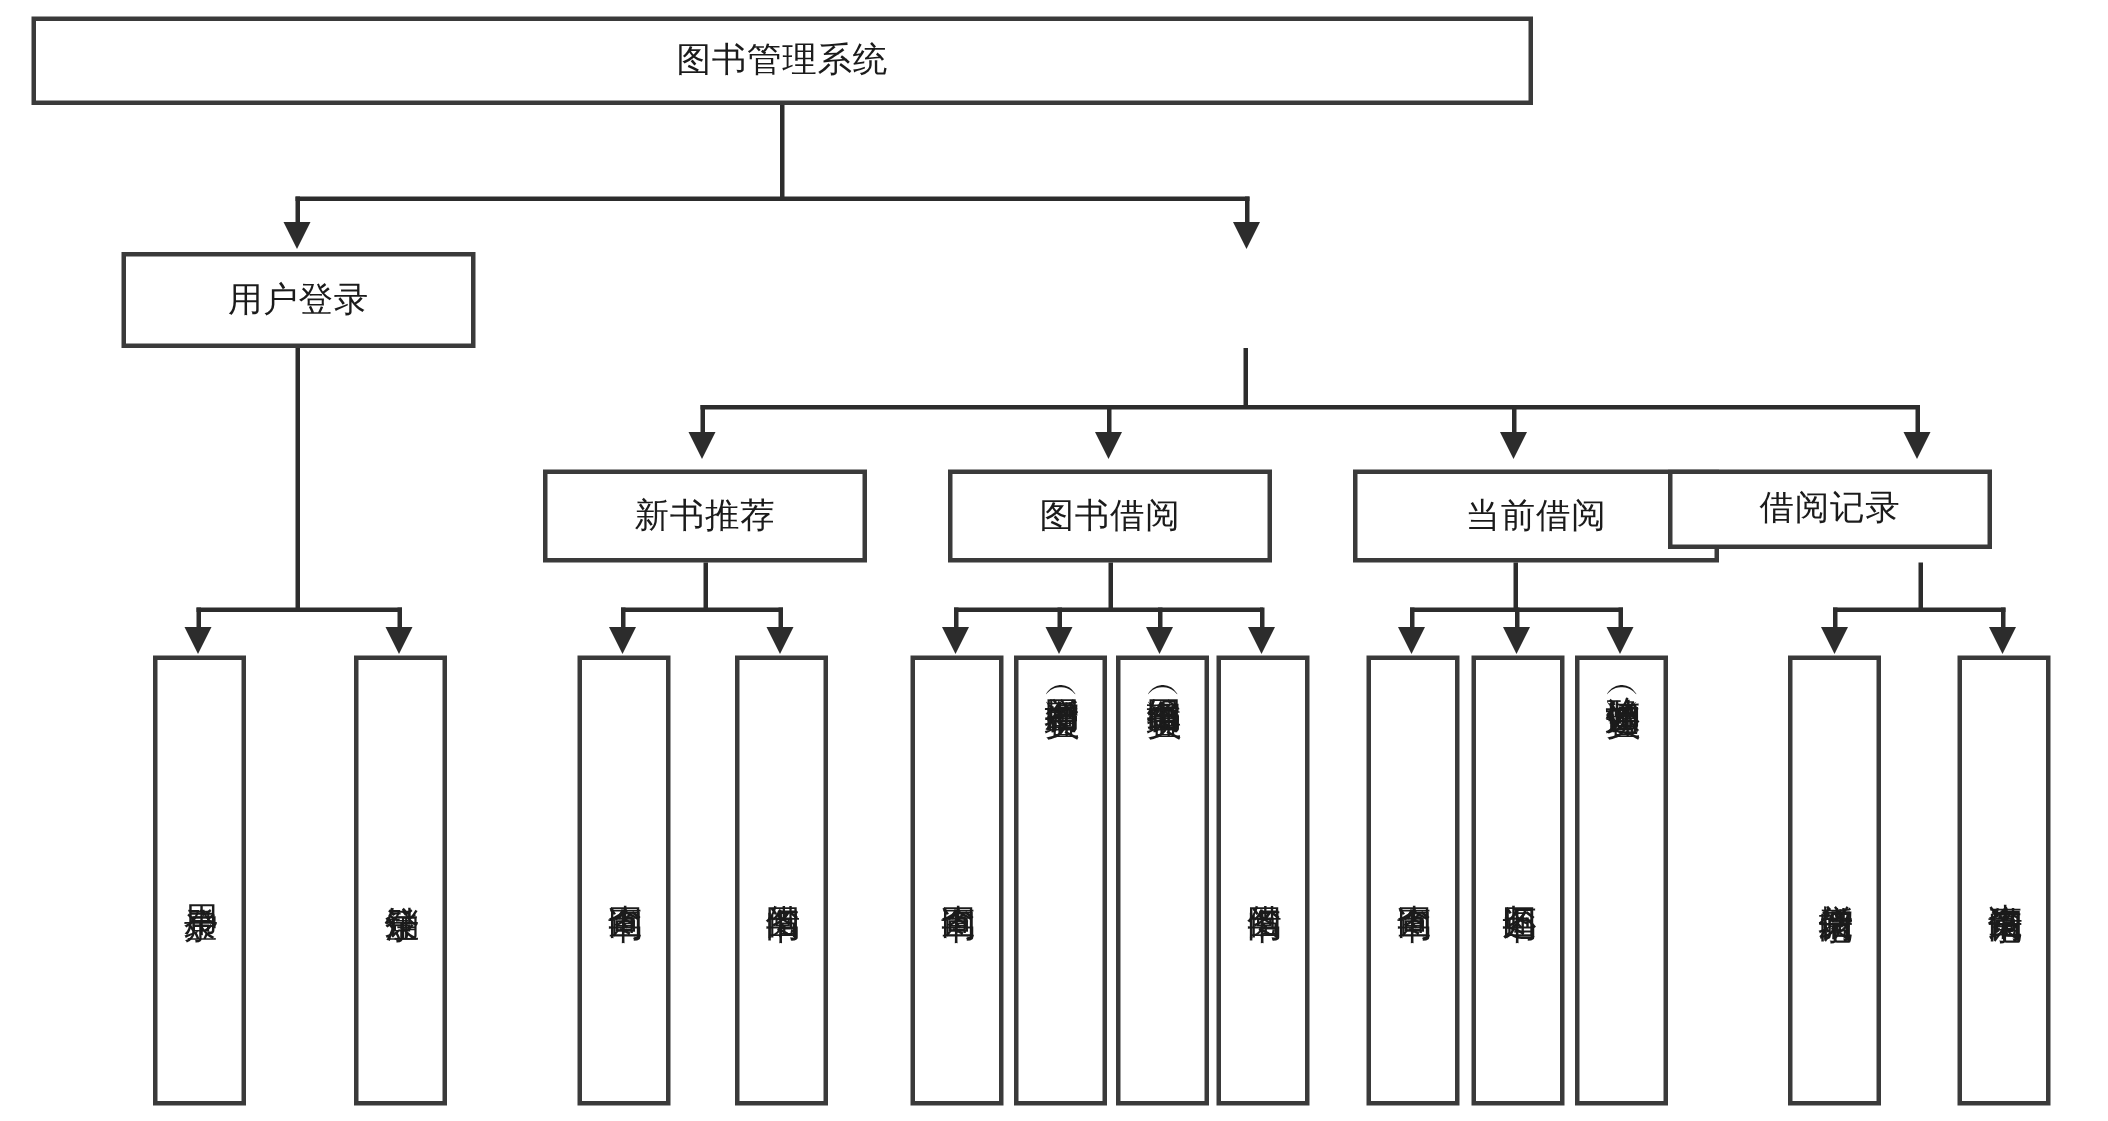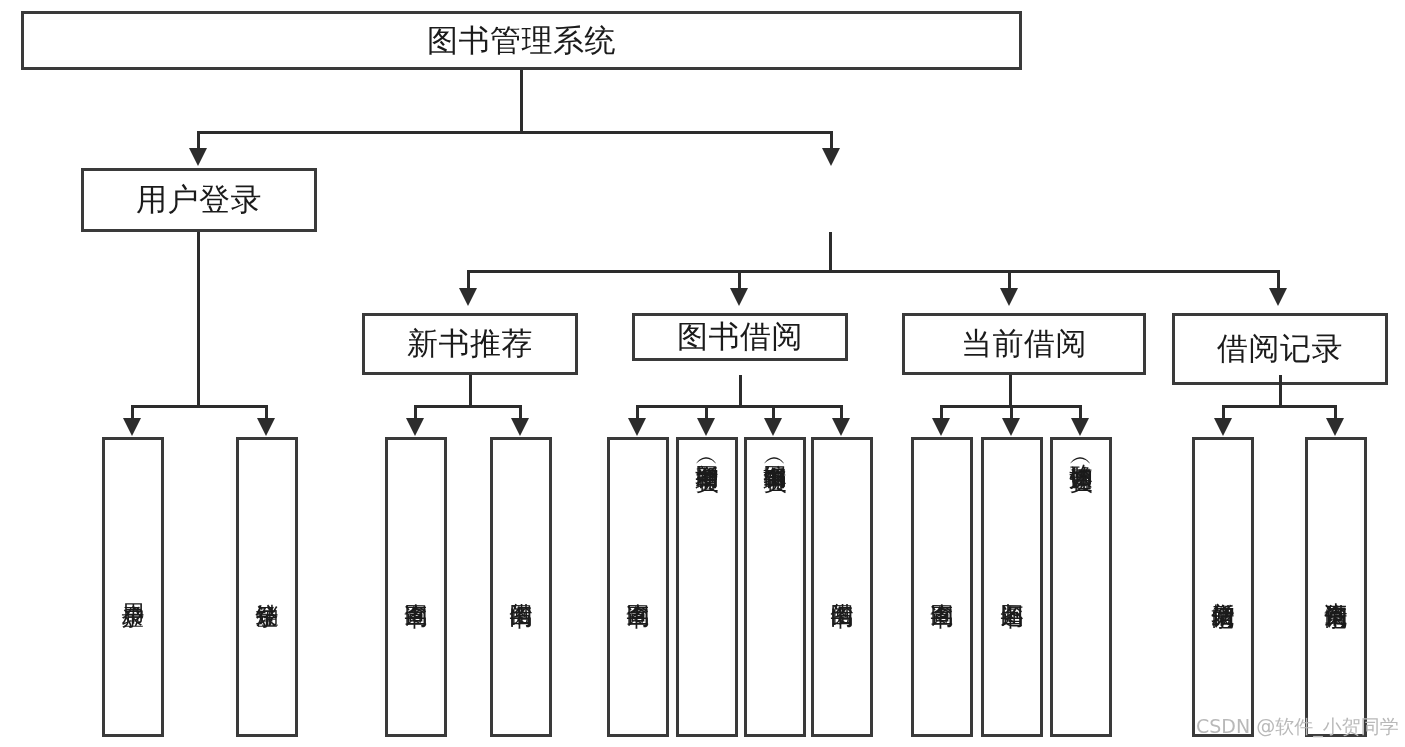--- a/index.html
+++ b/index.html
@@ -20,21 +20,21 @@
     position: absolute;
     box-sizing: border-box;
     border: 3px solid #3a3a3a;
     background: #ffffff;
     display: flex;
     align-items: center;
     justify-content: center;
     color: #1b1b1b;
   }
   .node .label {
-    font-size: 31px;
+    font-size: 23px;
     line-height: 1.15;
     letter-spacing: 0.5px;
     white-space: nowrap;
   }
   
   .node.vertical {
     align-items: flex-start;
     padding-top: 6px;
   }
   .node.vertical .label {
@@ -117,27 +117,27 @@
   <div class="vline" style="left:738px; top:270px; width:3px; height:20px;"></div>
   <div class="arrow" style="left:730px; top:288px;"></div>
   <div class="vline" style="left:1008px; top:270px; width:3px; height:20px;"></div>
   <div class="arrow" style="left:1000px; top:288px;"></div>
   <div class="vline" style="left:1277px; top:270px; width:3px; height:20px;"></div>
   <div class="arrow" style="left:1269px; top:288px;"></div>
 
   <div class="node" style="left:362px; top:313px; width:216px; height:62px;">
     <span class="label">新书推荐</span>
   </div>
-  <div class="node" style="left:632px; top:313px; width:216px; height:48px;align-items:center;">
+  <div class="node" style="left:632px; top:313px; width:216px; height:62px;align-items:center;">
     <span class="label">图书借阅</span>
   </div>
   <div class="node" style="left:902px; top:313px; width:244px; height:62px;">
     <span class="label">当前借阅</span>
   </div>
-  <div class="node" style="left:1172px; top:313px; width:216px; height:72px;">
+  <div class="node" style="left:1112px; top:313px; width:216px; height:53px;">
     <span class="label">借阅记录</span>
   </div>
 
   <div class="vline" style="left:469px; top:375px; width:3px; height:32px;"></div>
   <div class="hline" style="left:414px; top:405px; width:108px; height:3px;"></div>
   <div class="vline" style="left:414px; top:405px; width:3px; height:16px;"></div>
   <div class="arrow" style="left:406px; top:418px;"></div>
   <div class="vline" style="left:519px; top:405px; width:3px; height:16px;"></div>
   <div class="arrow" style="left:511px; top:418px;"></div>
 
@@ -205,15 +205,14 @@
     <span class="label">确认归还（管理员）</span>
   </div>
 
   <div class="node vertical center" style="left:1192px; top:437px; width:62px; height:300px;">
     <span class="label">新增借阅记录</span>
   </div>
   <div class="node vertical center" style="left:1305px; top:437px; width:62px; height:300px;">
     <span class="label">查询借阅记录</span>
   </div>
 
-  <div id="watermark" style="left:1196px; top:714px;">CSDN @软件_小贺同学</div>
 
 </div>
 
 </body></html>

